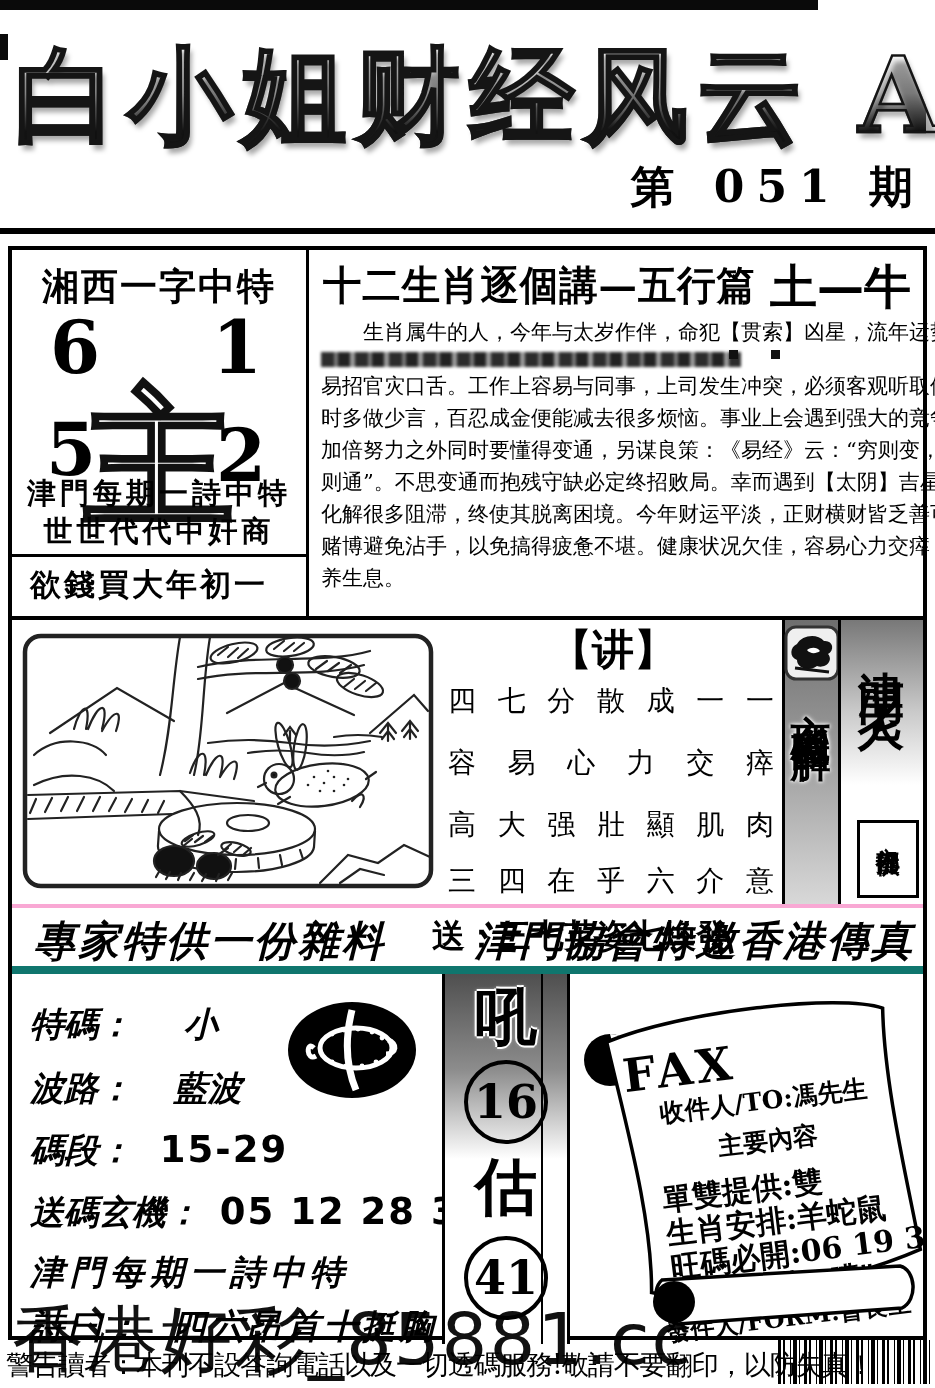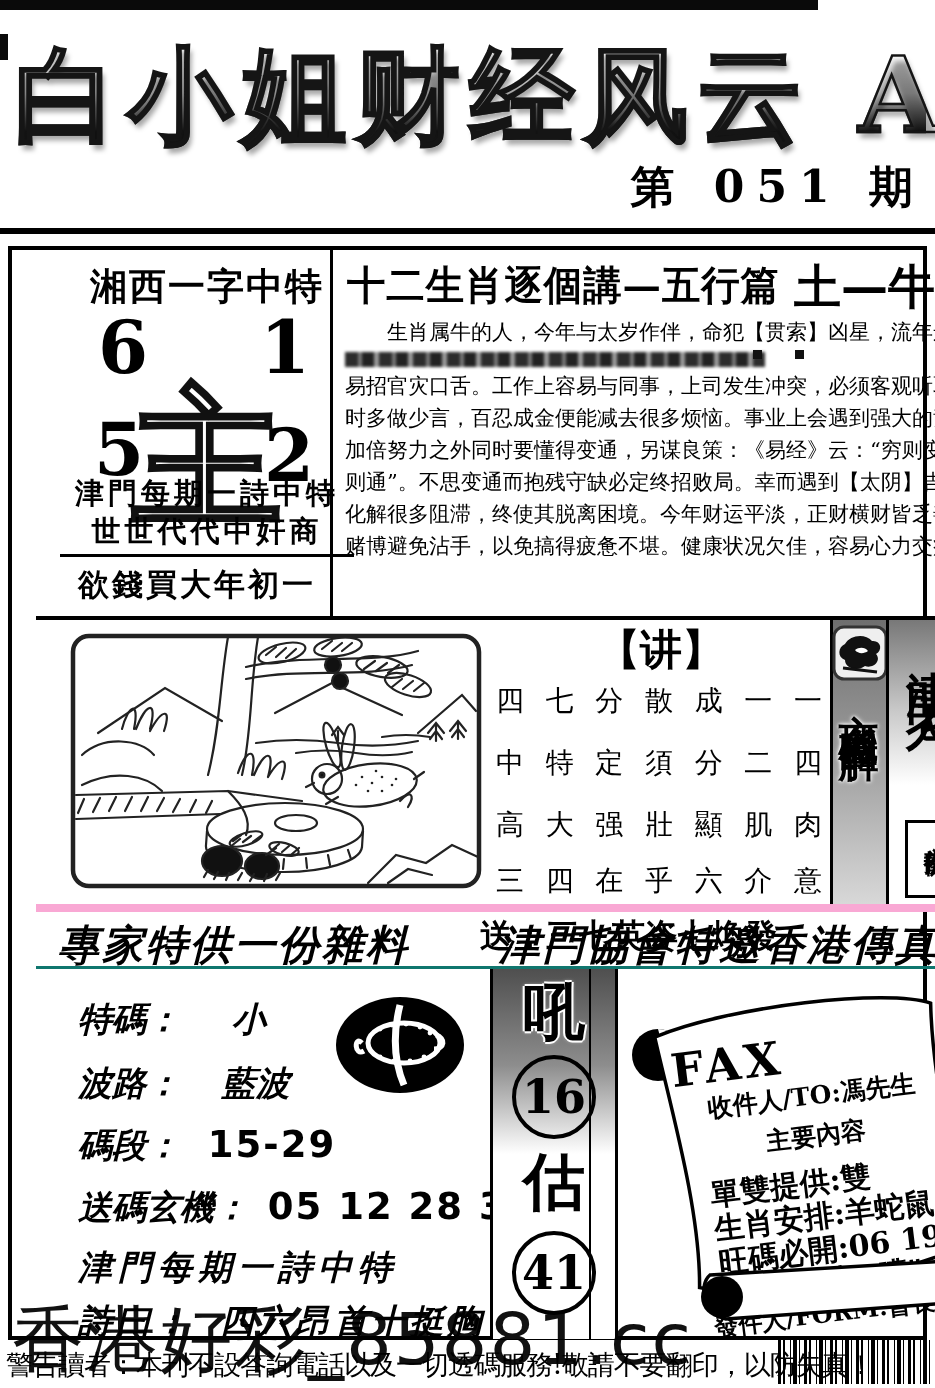--- a/index.html
+++ b/index.html
@@ -17,21 +17,21 @@
     -webkit-background-clip:text;background-clip:text;color:transparent;
     -webkit-text-stroke:2.5px #151515;text-shadow:3px 6px 5px rgba(0,0,0,.35);}
   .issue{top:158px;right:10px;font-family:"DejaVu Serif",serif;font-weight:900;
     font-size:44px;letter-spacing:12px;white-space:nowrap;}
   .divider{left:0;top:228px;width:935px;height:6px;background:#000;}
 
   
   .frame{left:8px;top:246px;width:919px;height:1094px;border:4px solid #000;box-sizing:border-box;}
 
   
-  .cell{position:absolute;box-sizing:border-box;margin-left:24px;}
+  .cell{position:absolute;box-sizing:border-box;}
   .rowA-left{left:0;top:0;width:297px;height:366px;border-right:3px solid #000;}
   .xiangxi{left:0;top:0;width:294px;height:307px;border-bottom:3px solid #000;}
   .xiangxi-h{left:0;top:12px;width:100%;text-align:center;font-family:"DejaVu Serif",serif;
     font-weight:900;font-size:37px;letter-spacing:2px;}
   .bignum{font-family:"DejaVu Serif",serif;font-weight:900;font-size:72px;line-height:72px;}
   .zhu{left:50%;top:132px;transform:translate(-50%,0);font-family:"DejaVu Serif",serif;
     font-size:150px;line-height:150px;font-weight:700;color:#fff;
     -webkit-text-stroke:3px #111;text-stroke:3px #111;}
   .xverse{width:100%;text-align:center;font-family:"DejaVu Serif",serif;font-weight:900;
     font-size:29px;letter-spacing:4px;}
@@ -70,26 +70,26 @@
     font-weight:900;}
   .xuanji{position:absolute;left:50%;top:62px;transform:translateX(-50%);font-size:40px;
     letter-spacing:10px;color:#000;text-shadow:0 0 3px #fff,0 0 5px #fff;}
   .jinmen{position:absolute;left:50%;top:14px;transform:translateX(-50%);font-size:46px;
     letter-spacing:12px;}
   .provider{position:absolute;right:4px;bottom:6px;width:62px;height:78px;border:3px solid #000;
     background:#fff;box-sizing:border-box;display:flex;align-items:center;justify-content:center;}
   .provider .vtext{font-size:24px;line-height:30px;letter-spacing:2px;height:62px;}
 
   
-  .rowC{left:0;top:654px;width:911px;height:62px;border-top:8px solid #f9a8d4;}
+  .rowC{left:0;top:654px;width:911px;height:62px;border-top:4px solid #f9a8d4;}
   .banner{top:6px;font-family:"DejaVu Serif",serif;font-weight:900;font-size:41px;
     letter-spacing:3px;white-space:nowrap;font-style:italic;}
 
   
-  .rowD{left:0;top:716px;width:911px;height:370px;border-top:3px solid #0f766e;}
+  .rowD{left:0;top:716px;width:911px;height:370px;border-top:8px solid #0f766e;}
   .tips-cell{left:0;top:0;width:430px;height:370px;}
   .tiprow{position:absolute;left:18px;white-space:nowrap;font-family:"DejaVu Serif",serif;
     font-weight:900;font-size:34px;font-style:italic;}
   .tipval-num{font-family:"DejaVu Sans",sans-serif;font-weight:700;font-style:normal;
     font-size:37px;letter-spacing:2px;}
   .mid-col{left:430px;top:0;width:128px;height:370px;border-left:3px solid #000;
     border-right:3px solid #000;
     background:linear-gradient(180deg,#4f4f4f 0%,#8d8d8d 26%,#ffffff 50%);}
   .midline{position:absolute;right:24px;top:0;width:2px;height:100%;background:#000;}
   .shout-ch{position:absolute;left:50%;transform:translateX(-50%);
@@ -146,20 +146,21 @@
       <div class="para indent" style="top:72px;">生肖属牛的人，今年与太岁作伴，命犯【贯索】凶星，流年运势颇多险阻，</div>
       <div class="smudge" style="top:102px;"></div>
       <div class="smudot" style="left:420px;top:100px;"></div>
       <div class="smudot" style="left:462px;top:100px;"></div>
       <div class="para" style="top:126px;">易招官灾口舌。工作上容易与同事，上司发生冲突，必须客观听取他人意见，平</div>
       <div class="para" style="top:158px;">时多做少言，百忍成金便能减去很多烦恼。事业上会遇到强大的竞争对手，除了</div>
       <div class="para" style="top:190px;">加倍努力之外同时要懂得变通，另谋良策：《易经》云：“穷则变，变则思，思</div>
       <div class="para" style="top:222px;">则通”。不思变通而抱残守缺必定终招败局。幸而遇到【太阴】吉星，能够帮助</div>
       <div class="para" style="top:254px;">化解很多阻滞，终使其脱离困境。今年财运平淡，正财横财皆乏善可陈，投资和</div>
       <div class="para" style="top:286px;">赌博避免沾手，以免搞得疲惫不堪。健康状况欠佳，容易心力交瘁，要多注意休</div>
+      <div class="para last" style="top:318px;">养生息。</div>
     </div>
 
     <div class="cell rowB">
 
       <div class="cell pic-cell">
         <svg width="412" height="264" viewBox="0 0 412 258" style="margin:10px 0 0 10px;">
           <g fill="none" stroke="#222" stroke-width="2.2" stroke-linecap="round">
             <rect x="3" y="3" width="406" height="250" rx="16" stroke-width="4.5"></rect>
 
             <path d="M28,100 L95,55 L152,88"></path>
@@ -240,21 +241,21 @@
 
             <path d="M298,250 L326,222 L356,230 L382,212 L408,224"></path>
             <path d="M318,250 L338,236 L362,242"></path>
           </g>
         </svg>
       </div>
 
       <div class="cell verse-cell">
         <div class="abs jiang">【讲】</div>
         <div class="abs vline" style="top:62px;">四七分散成一一</div>
-        <div class="abs vline" style="top:124px;">中特定須分二四</div>
+        <div class="abs vline" style="top:124px;">容易心力交瘁</div>
         <div class="abs vline" style="top:186px;">高大强壯顯肌肉</div>
         <div class="abs vline" style="top:246px;width:326px;top:242px;">三四在乎六介意</div>
         <div class="abs gift" style="top:294px;">送：三七英姿七煥發</div>
       </div>
 
       <div class="cell strip1">
         <svg class="abs" style="left:-2px;top:4px;" width="58" height="58" viewBox="0 0 58 58">
           <rect x="3" y="3" width="52" height="52" rx="10" fill="#efefef" stroke="#333" stroke-width="3"></rect>
           <path fill="#111" d="M14,20 c5,-9 20,-11 27,-3 c9,-1 11,9 4,13 c6,7 -3,15 -11,12 c-8,6 -20,2 -20,-6 c-8,-3 -7,-13 0,-16 z"></path>
           <path fill="#fff" d="M24,26 c4,-3 10,-3 13,1 c-4,3 -10,3 -13,-1 z"></path>

